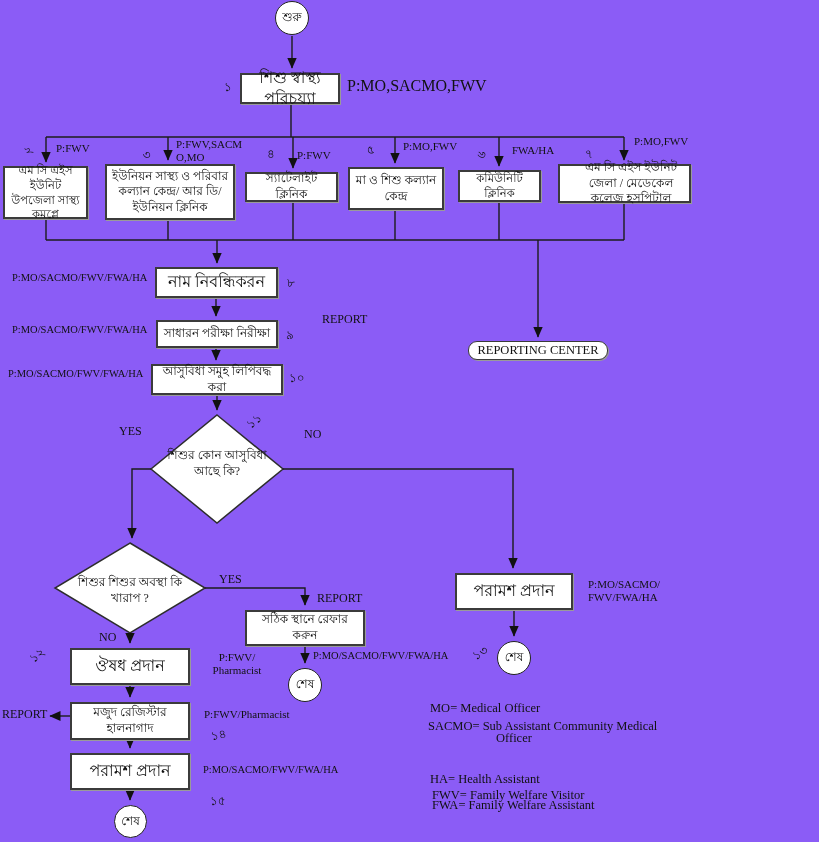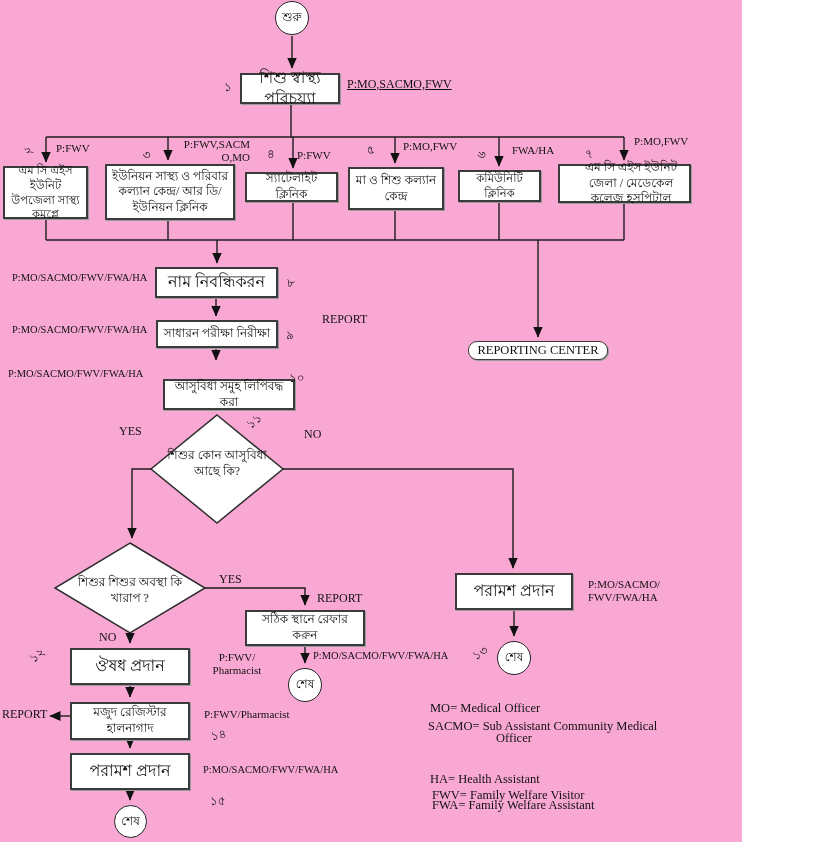--- a/index.html
+++ b/index.html
@@ -1,17 +1,17 @@
 <!DOCTYPE html>
 <html><head>
 <meta charset="utf-8">
 <style>
   html,body{margin:0;padding:0;background:#fff;}
   #stage{
-    position:relative;width:742px;height:842px;background:#f9a8d4;overflow:hidden;
+    position:relative;width:819px;height:842px;background:#8b5cf6;overflow:hidden;
     font-family:"Liberation Serif", "DejaVu Serif", serif;color:#111;
   }
   #connectors{position:absolute;left:0;top:0;pointer-events:none;}
   .box{
     position:absolute;box-sizing:border-box;background:#fff;
     border:2px solid #3b3b3b;box-shadow:1px 1px 0 #9a9a9a;
     display:flex;align-items:center;justify-content:center;text-align:center;
     font-size:16px;line-height:1.3;padding:1px 3px;z-index:2;
   }
   .box.thin{border-width:1.5px;}
@@ -19,21 +19,21 @@
     position:absolute;box-sizing:border-box;background:#fff;border:1.5px solid #222;
     border-radius:50%;display:flex;align-items:center;justify-content:center;
     font-size:12px;z-index:2;
   }
   .lbl{position:absolute;font-size:11px;white-space:nowrap;z-index:3;}
   .lbl.small{font-size:10.5px;}
   .lbl.twoline{white-space:normal;line-height:1.2;}
   .num{position:absolute;font-size:12px;z-index:3;}
   .dtext{position:absolute;text-align:center;font-size:12px;line-height:1.35;z-index:3;}
   .legend-line{position:absolute;font-size:12.5px;white-space:nowrap;z-index:3;}
-  .wrapbox{word-break:break-all;white-space:normal;text-align:right;line-height:1.2;}
+  .wrapbox{word-break:break-all;white-space:normal;text-align:left;line-height:1.2;}
 </style>
 </head>
 <body>
 
 <div id="stage">
 
   <svg id="connectors" width="819" height="842">
     <defs>
       <marker id="ah" markerWidth="9" markerHeight="7" refX="7.5" refY="3.5" orient="auto">
         <path d="M0,0 L8,3.5 L0,7 z" fill="#111"></path>
@@ -109,21 +109,21 @@
     </div>
   <div class="box" style="left:558px;top:164px;width:133px;height:39px;font-size:12px;padding-left:16px;">
       <span>এম সি এইস ইউনিট জেলা / মেডেকেল কলেজ হসপিটাল</span>
     </div>
   <div class="box" style="left:155px;top:267px;width:123px;height:31px;">
       <span>নাম নিবন্ধিকরন</span>
     </div>
   <div class="box" style="left:156px;top:320px;width:122px;height:28px;font-size:12px;">
       <span>সাধারন পরীক্ষা নিরীক্ষা</span>
     </div>
-  <div class="box" style="left:151px;top:379px;width:132px;height:31px;font-size:12px;margin-left:12px;">
+  <div class="box" style="left:151px;top:364px;width:132px;height:31px;font-size:12px;">
       <span>আসুবিধা সমুহ লিপিবদ্ধ করা</span>
     </div>
   <div class="box thin" style="left:468px;top:341px;width:140px;height:19px;font-size:12.5px;border-radius:9px;">
       <span>REPORTING CENTER</span>
     </div>
   <div class="box" style="left:245px;top:610px;width:120px;height:36px;font-size:12px;">
       <span>সঠিক স্থানে রেফার করুন</span>
     </div>
   <div class="box" style="left:455px;top:573px;width:118px;height:37px;">
       <span>পরামশ প্রদান</span>
@@ -150,21 +150,21 @@
   <span class="num" style="left:585px;top:145px;">৭</span>
   <span class="num" style="left:287px;top:274px;">৮</span>
   <span class="num" style="left:286px;top:326px;">৯</span>
   <span class="num" style="left:289px;top:369px;">১০</span>
   <span class="num" style="left:247px;top:412px;transform:rotate(-40deg);">১১</span>
   <span class="num" style="left:30px;top:646px;transform:rotate(-40deg);">১২</span>
   <span class="num" style="left:473px;top:644px;transform:rotate(-30deg);">১৩</span>
   <span class="num" style="left:211px;top:726px;transform:rotate(-12deg);">১৪</span>
   <span class="num" style="left:210px;top:792px;">১৫</span>
 
-  <span class="lbl" style="left:347px;top:77px;font-size:12px;text-decoration:underline;">P:MO,SACMO,FWV</span>
+  <span class="lbl" style="left:347px;top:77px;font-size:16px;">P:MO,SACMO,FWV</span>
   <span class="lbl" style="left:56px;top:142px;">P:FWV</span>
   <span class="lbl twoline wrapbox" style="left:176px;top:138px;width:74px;">P:FWV,SACMO,MO</span>
   <span class="lbl" style="left:297px;top:149px;">P:FWV</span>
   <span class="lbl" style="left:403px;top:140px;">P:MO,FWV</span>
   <span class="lbl" style="left:512px;top:144px;">FWA/HA</span>
   <span class="lbl" style="left:634px;top:135px;">P:MO,FWV</span>
   <span class="lbl small" style="left:12px;top:272px;">P:MO/SACMO/FWV/FWA/HA</span>
   <span class="lbl small" style="left:12px;top:324px;">P:MO/SACMO/FWV/FWA/HA</span>
   <span class="lbl small" style="left:8px;top:368px;">P:MO/SACMO/FWV/FWA/HA</span>
   <div class="lbl twoline" style="left:205px;top:651px;width:64px;text-align:center;">

